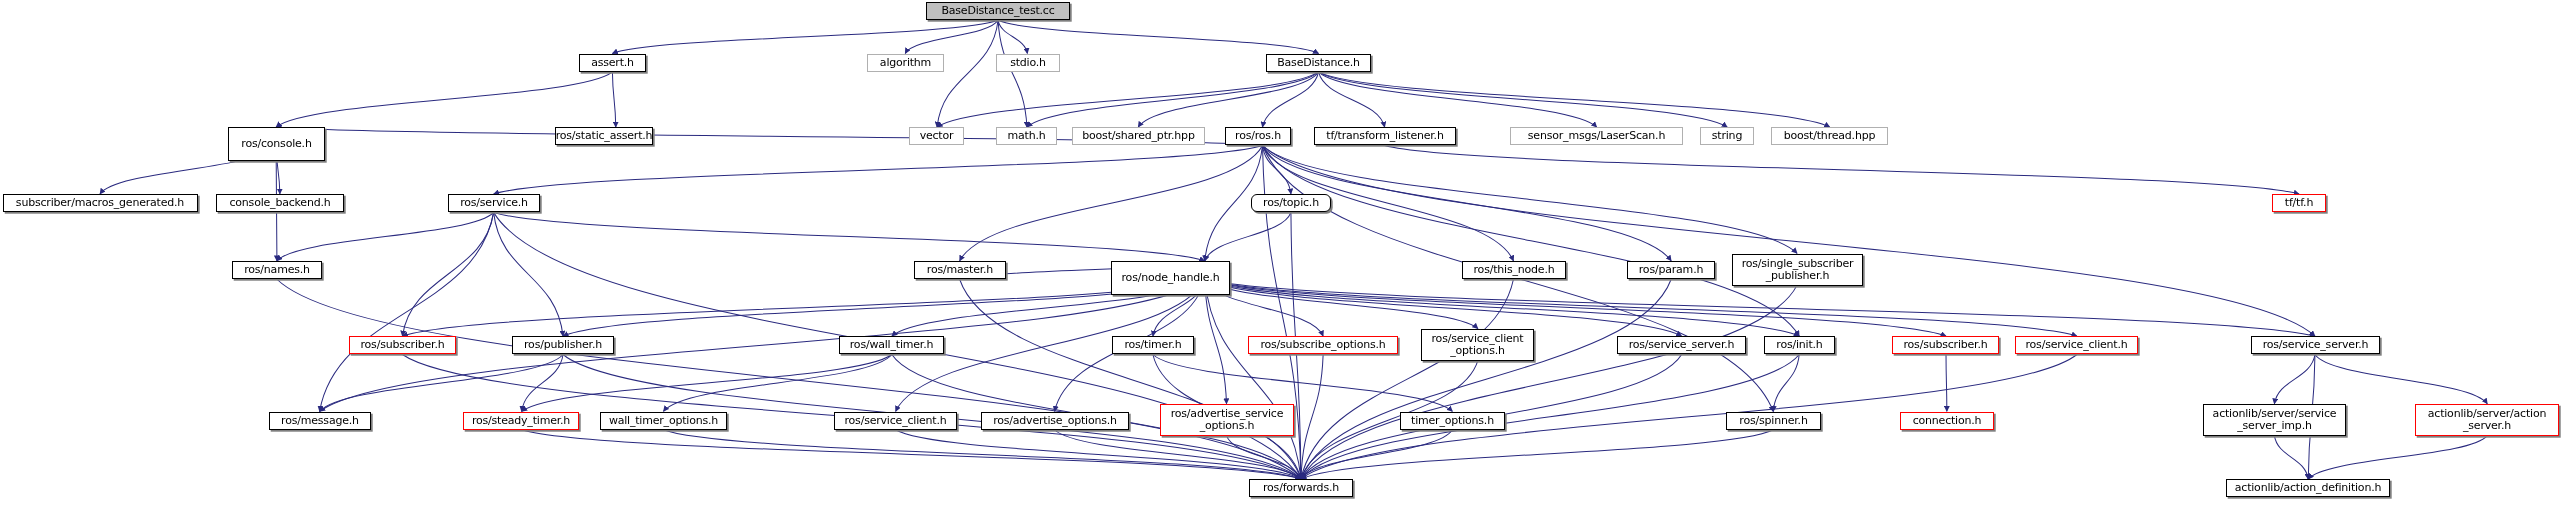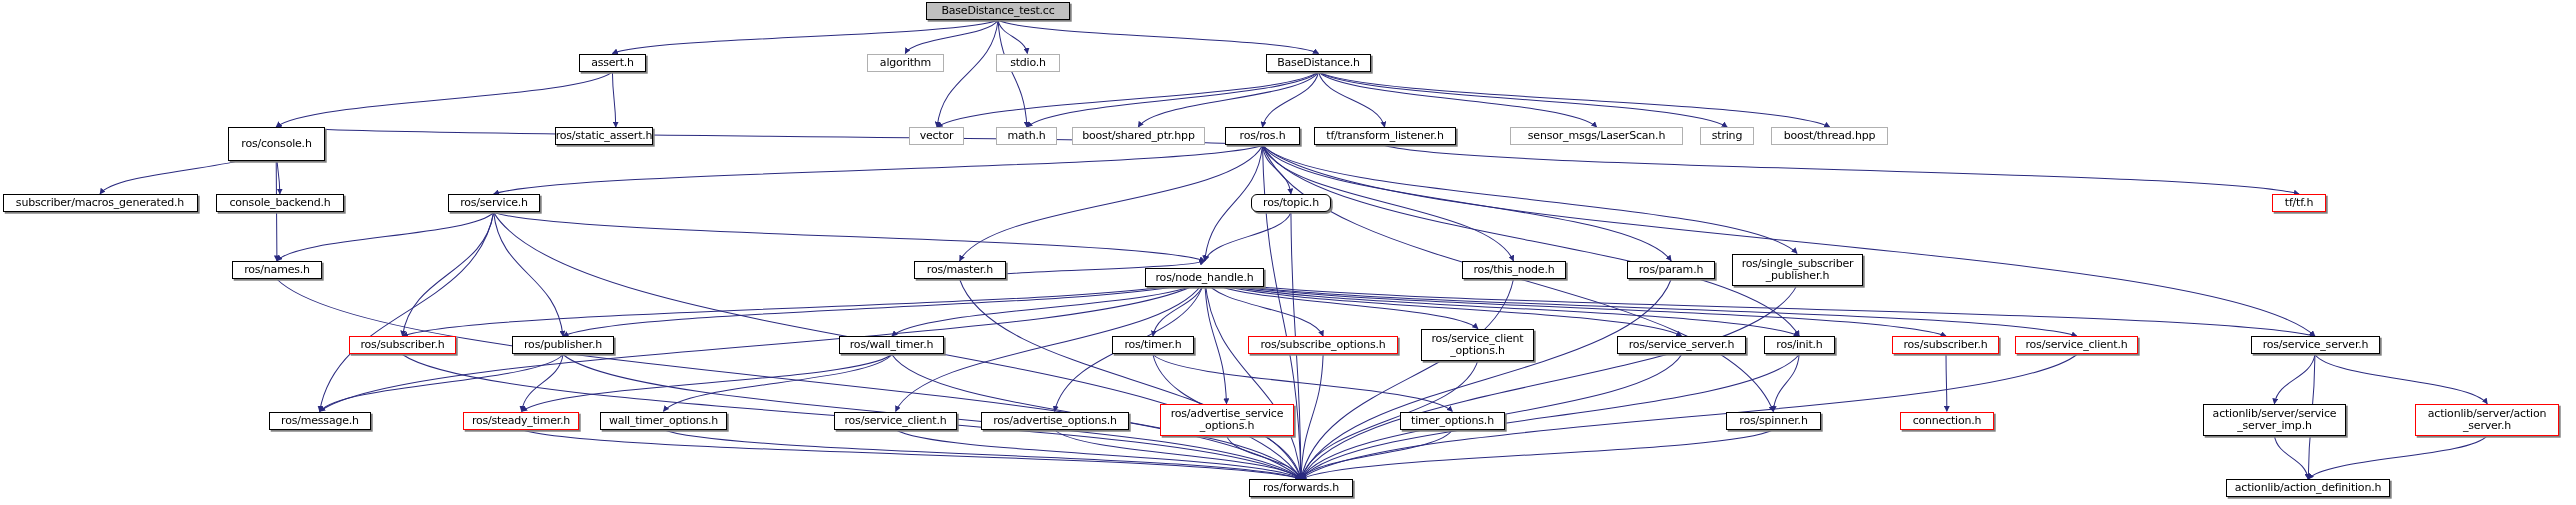--- a/index.html
+++ b/index.html
@@ -167,33 +167,33 @@
       <div class="node root" style="left: 926px; top: 1.7px; width: 144px; height: 18.4px;"><span class="label">BaseDistance_test.cc</span></div>
       <div class="node solid" style="left: 579px; top: 54px; width: 67px; height: 18.4px;"><span class="label">assert.h</span></div>
       <div class="node thin" style="left: 867px; top: 54px; width: 77px; height: 18.4px;"><span class="label">algorithm</span></div>
       <div class="node thin" style="left: 996px; top: 54px; width: 64px; height: 18.4px;"><span class="label">stdio.h</span></div>
       <div class="node solid" style="left: 1266px; top: 54px; width: 105px; height: 18.4px;"><span class="label">BaseDistance.h</span></div>
       <div class="node solid" style="left: 228px; top: 127px; width: 97px; height: 34px;"><span class="label">ros/console.h</span></div>
       <div class="node solid" style="left: 555px; top: 127px; width: 98px; height: 18.4px;"><span class="label">ros/static_assert.h</span></div>
       <div class="node thin" style="left: 909px; top: 127px; width: 55px; height: 18.4px;"><span class="label">vector</span></div>
       <div class="node thin" style="left: 996px; top: 127px; width: 61px; height: 18.4px;"><span class="label">math.h</span></div>
       <div class="node thin" style="left: 1072px; top: 127px; width: 133px; height: 18.4px;"><span class="label">boost/shared_ptr.hpp</span></div>
-      <div class="node solid" style="left: 1225px; top: 127px; width: 75px; height: 18.4px;"><span class="label">ros/ros.h</span></div>
+      <div class="node solid" style="left: 1225px; top: 127px; width: 66px; height: 18.4px;"><span class="label">ros/ros.h</span></div>
       <div class="node solid" style="left: 1314px; top: 127px; width: 142px; height: 18.4px;"><span class="label">tf/transform_listener.h</span></div>
       <div class="node thin" style="left: 1510px; top: 127px; width: 173px; height: 18.4px;"><span class="label">sensor_msgs/LaserScan.h</span></div>
       <div class="node thin" style="left: 1700px; top: 127px; width: 54px; height: 18.4px;"><span class="label">string</span></div>
       <div class="node thin" style="left: 1771px; top: 127px; width: 117px; height: 18.4px;"><span class="label">boost/thread.hpp</span></div>
       <div class="node solid" style="left: 2.5px; top: 194px; width: 195px; height: 18.4px;"><span class="label">subscriber/macros_generated.h</span></div>
       <div class="node solid" style="left: 216px; top: 194px; width: 128px; height: 18.4px;"><span class="label">console_backend.h</span></div>
       <div class="node solid" style="left: 448px; top: 194px; width: 92px; height: 18.4px;"><span class="label">ros/service.h</span></div>
       <div class="node solid" style="left: 1251px; top: 194px; width: 80px; height: 18.4px; border-radius: 6px;"><span class="label">ros/topic.h</span></div>
       <div class="node red" style="left: 2272px; top: 194px; width: 54px; height: 18.4px;"><span class="label">tf/tf.h</span></div>
       <div class="node solid" style="left: 232px; top: 261px; width: 90px; height: 18.4px;"><span class="label">ros/names.h</span></div>
       <div class="node solid" style="left: 914px; top: 261px; width: 92px; height: 18.4px;"><span class="label">ros/master.h</span></div>
-      <div class="node solid" style="left: 1145px; top: 261px; width: 119px; height: 19px; margin-top: 7px;"><span class="label">ros/node_handle.h</span></div>
+      <div class="node solid" style="left: 1111px; top: 261px; width: 119px; height: 34px;"><span class="label">ros/node_handle.h</span></div>
       <div class="node solid" style="left: 1462px; top: 261px; width: 104px; height: 18.4px;"><span class="label">ros/this_node.h</span></div>
       <div class="node solid" style="left: 1627px; top: 261px; width: 88px; height: 18.4px;"><span class="label">ros/param.h</span></div>
       <div class="node solid" style="left: 1732px; top: 254px; width: 131px; height: 32px;"><span class="label">ros/single_subscriber
 _publisher.h</span></div>
       <div class="node red" style="left: 349px; top: 336px; width: 107px; height: 18.4px;"><span class="label">ros/subscriber.h</span></div>
       <div class="node solid" style="left: 512px; top: 336px; width: 102px; height: 18.4px;"><span class="label">ros/publisher.h</span></div>
       <div class="node solid" style="left: 839px; top: 336px; width: 105px; height: 18.4px;"><span class="label">ros/wall_timer.h</span></div>
       <div class="node solid" style="left: 1112px; top: 336px; width: 82px; height: 18.4px;"><span class="label">ros/timer.h</span></div>
       <div class="node red" style="left: 1248px; top: 336px; width: 150px; height: 18.4px;"><span class="label">ros/subscribe_options.h</span></div>
       <div class="node solid" style="left: 1421px; top: 329px; width: 113px; height: 32px;"><span class="label">ros/service_client

